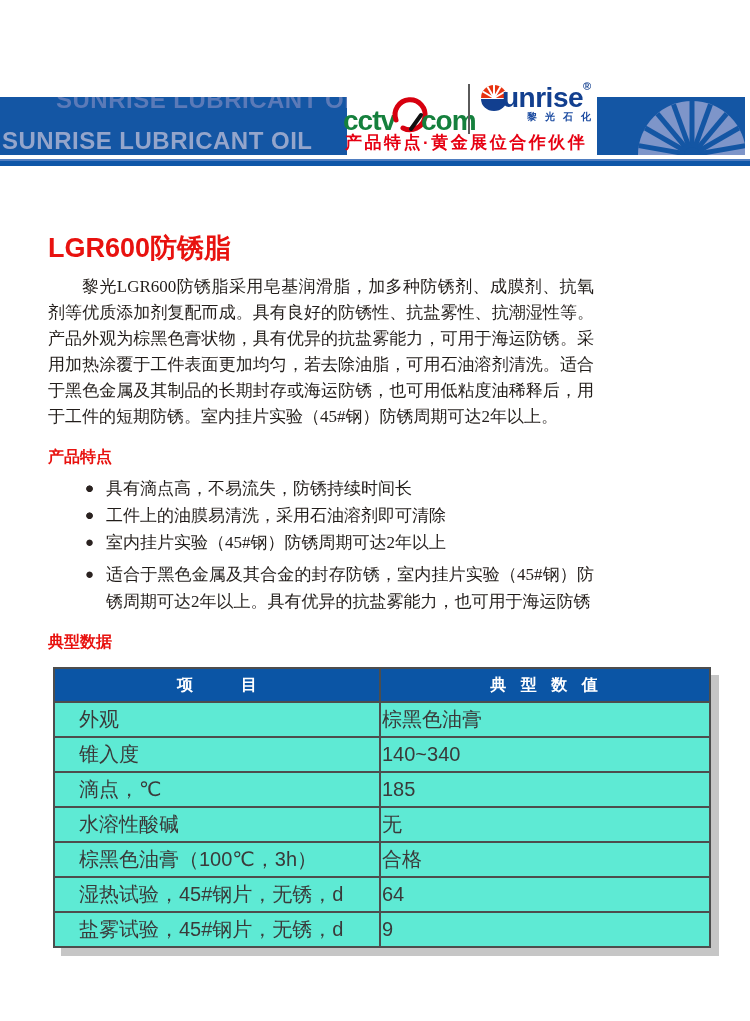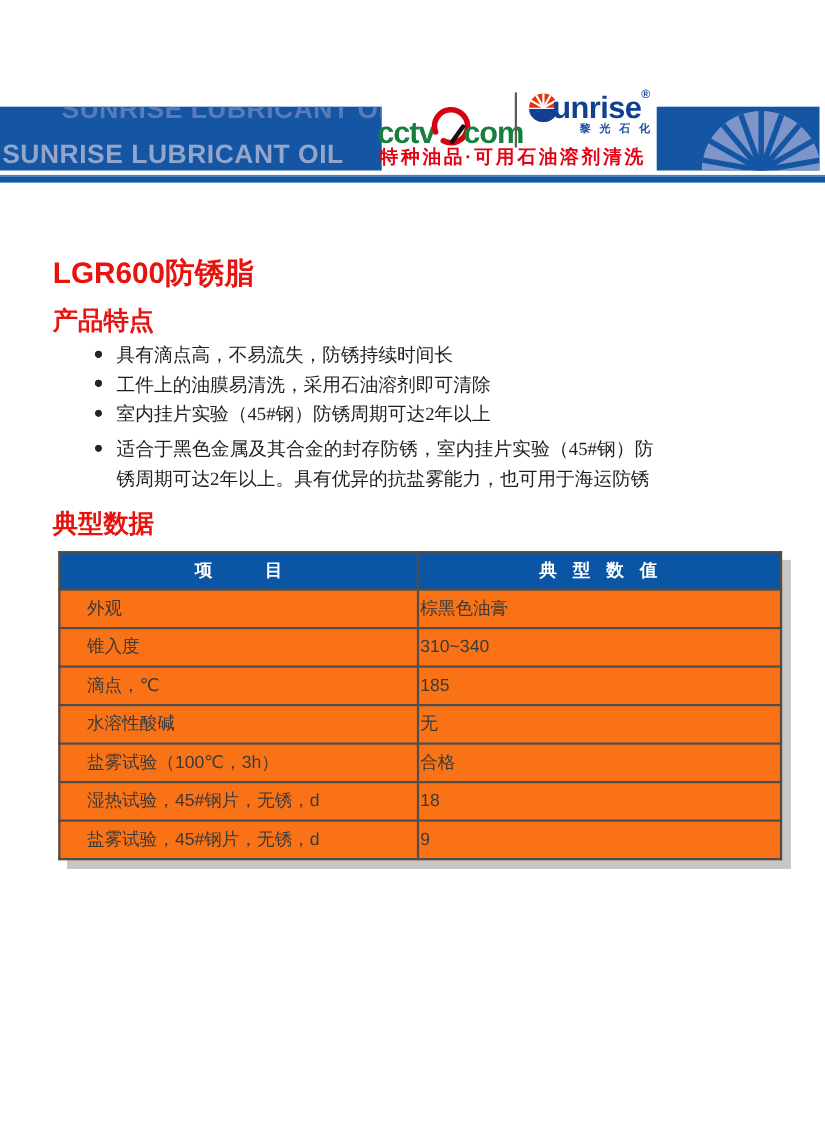--- a/index.html
+++ b/index.html
@@ -34,36 +34,36 @@
   .header-rule{position:absolute;left:0;top:159px;width:750px;height:7px;
                background:linear-gradient(to bottom,#4f7dc0 0 2px,#0e56a8 2px 100%);}
 
   
   main{position:absolute;left:0;top:0;width:630px;padding:0;}
   .content{padding:0 36px 0 48px;}
   h1{margin:0;padding-top:232px;font-size:27px;line-height:32px;font-weight:bold;color:#e8120f;
      font-family:"Liberation Sans","DejaVu Sans",sans-serif;}
   p.intro{margin:10px 0 0 0;font-size:17px;line-height:26px;text-align:justify;text-indent:2em;
           color:#221d1a;font-family:"Liberation Serif","DejaVu Serif",serif;}
-  h2{margin:14px 0 0 0;font-size:23px;line-height:26px;font-weight:bold;color:#e8120f;
+  h2{margin:14px 0 0 0;font-size:16px;line-height:26px;font-weight:bold;color:#e8120f;
      font-family:"Liberation Sans","DejaVu Sans",sans-serif;}
   ul.blist{list-style:none;margin:5px 0 0 37px;padding:0;}
   ul.blist li{position:relative;padding-left:21px;font-size:17px;line-height:27px;color:#221d1a;
               font-family:"Liberation Serif","DejaVu Serif",serif;text-align:justify;}
   ul.blist .blt{position:absolute;left:0;top:0;font-size:15px;color:#2a2220;}
 
   
   table.tdata{border-collapse:collapse;margin:12px 0 0 5px;width:656px;
-              box-shadow:8px 8px 0 0 #c6c6c6;background:#f97316;
+              box-shadow:8px 8px 0 0 #c6c6c6;background:#5eead4;
               border:2px solid #262626;table-layout:fixed;}
   table.tdata th,table.tdata td{border:2px solid #4d4d4d;}
   table.tdata th{height:30px;background:#0b55a5;color:#ffffff;font-size:16px;font-weight:bold;
                  text-align:center;}
   th.th-value{word-spacing:6px;letter-spacing:2px;}
-  table.tdata td{height:31px;font-size:16px;color:#3a3a3a;}
+  table.tdata td{height:31px;font-size:20px;color:#3a3a3a;}
   td.prop{padding-left:24px;text-align:left;}
   td.val{text-align:left;}
 </style>
 </head>
 <body>
 
 <div class="page">
 
   <div class="band-left">
     <div class="wm wm-top">SUNRISE LUBRICANT OIL</div>
@@ -93,21 +93,21 @@
           <line x1="15" y1="15" x2="3.7" y2="8.5"></line>
         </g>
         <path d="M 2 16 A 13 12 0 0 0 28 16 Z" fill="#123f8f"></path>
       </svg>
       <span class="sunrise-word">unrise</span>
       <span class="sunrise-reg">®</span>
     </div>
     <div class="sunrise-sub">黎光石化</div>
   </div>
 
-  <div class="tagline">特种油品·可用石油溶剂清洗</div>
+  <div class="tagline">产品特点·黄金展位合作伙伴</div>
 
   <div class="band-right">
     <svg width="148" height="58" viewBox="0 0 148 58">
       <path d="M 41 58 A 54 54 0 0 1 149 58 Z" fill="#7e95c9"></path>
       <g stroke="#1456a4" stroke-width="5">
         <line x1="95" y1="58" x2="148.2" y2="48.6"></line>
         <line x1="95" y1="58" x2="141.8" y2="31"></line>
         <line x1="95" y1="58" x2="129.7" y2="16.6"></line>
         <line x1="95" y1="58" x2="113.5" y2="7.3"></line>
         <line x1="95" y1="58" x2="95" y2="4"></line>
@@ -119,20 +119,21 @@
       <circle cx="95" cy="58" r="8" fill="#1456a4"></circle>
     </svg>
   </div>
 
   <div class="header-rule"></div>
 
   <main>
     <div class="content">
       <h1>LGR600防锈脂</h1>
 
+      <p class="intro">黎光LGR600防锈脂采用皂基润滑脂，加多种防锈剂、成膜剂、抗氧剂等优质添加剂复配而成。具有良好的防锈性、抗盐雾性、抗潮湿性等。产品外观为棕黑色膏状物，具有优异的抗盐雾能力，可用于海运防锈。采用加热涂覆于工件表面更加均匀，若去除油脂，可用石油溶剂清洗。适合于黑色金属及其制品的长期封存或海运防锈，也可用低粘度油稀释后，用于工件的短期防锈。室内挂片实验（45#钢）防锈周期可达2年以上。</p>
 
       <h2>产品特点</h2>
       <ul class="blist">
         <li><span class="blt">●</span></li>
         <li><span class="blt">●</span><span>具有滴点高，不易流失，防锈持续时间长</span></li>
         <li><span class="blt">●</span></li>
         <li><span class="blt">●</span><span>工件上的油膜易清洗，采用石油溶剂即可清除</span></li>
         <li><span class="blt">●</span><span>室内挂片实验（45#钢）防锈周期可达2年以上</span></li>
       </ul>
 
@@ -153,37 +154,37 @@
             <th class="th-value">典 型 数 值</th>
           </tr>
         </thead>
         <tbody>
           <tr>
             <td class="prop">外观</td>
             <td class="val">棕黑色油膏</td>
           </tr>
           <tr>
             <td class="prop">锥入度</td>
-            <td class="val">310~340</td>
+            <td class="val">140~340</td>
           </tr>
           <tr>
             <td class="prop">滴点，℃</td>
             <td class="val">185</td>
           </tr>
           <tr>
             <td class="prop">水溶性酸碱</td>
             <td class="val">无</td>
           </tr>
           <tr>
-            <td class="prop">盐雾试验（100℃，3h）</td>
+            <td class="prop">棕黑色油膏（100℃，3h）</td>
             <td class="val">合格</td>
           </tr>
           <tr>
             <td class="prop">湿热试验，45#钢片，无锈，d</td>
-            <td class="val">18</td>
+            <td class="val">64</td>
           </tr>
           <tr>
             <td class="prop">盐雾试验，45#钢片，无锈，d</td>
             <td class="val">9</td>
           </tr>
         </tbody>
       </table>
     </div>
   </main>
 </div>

